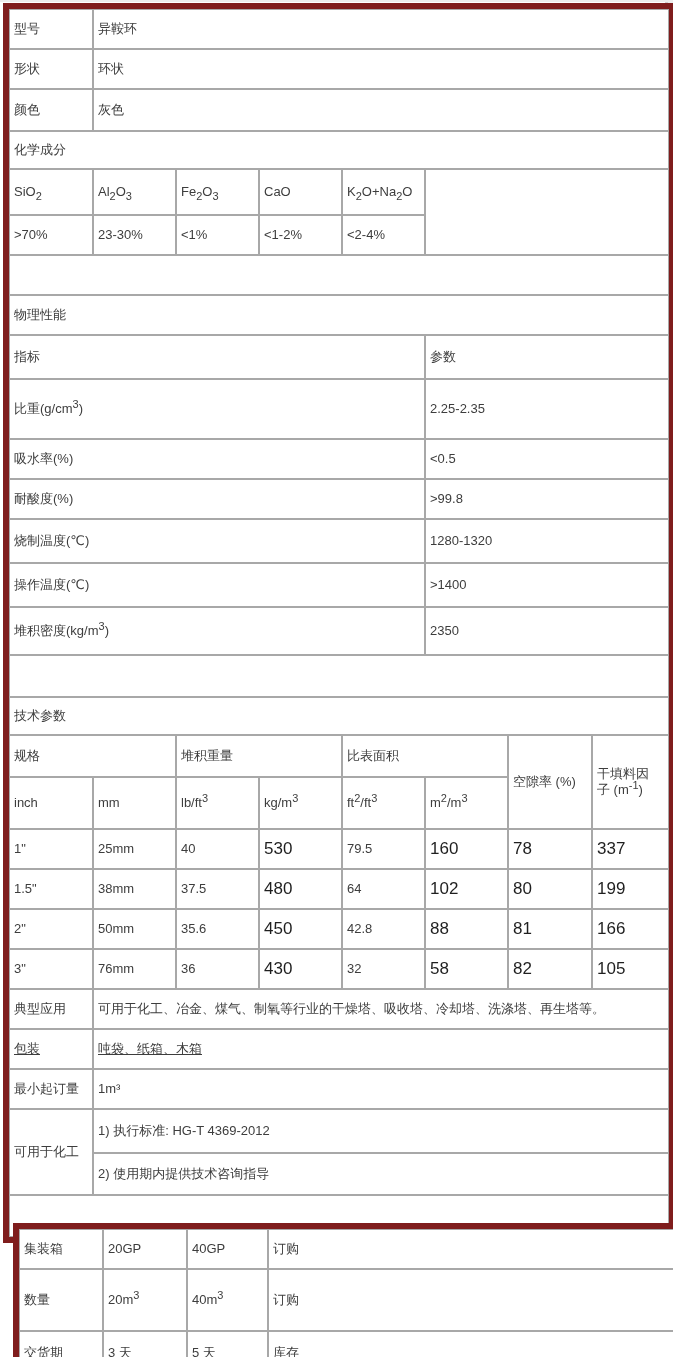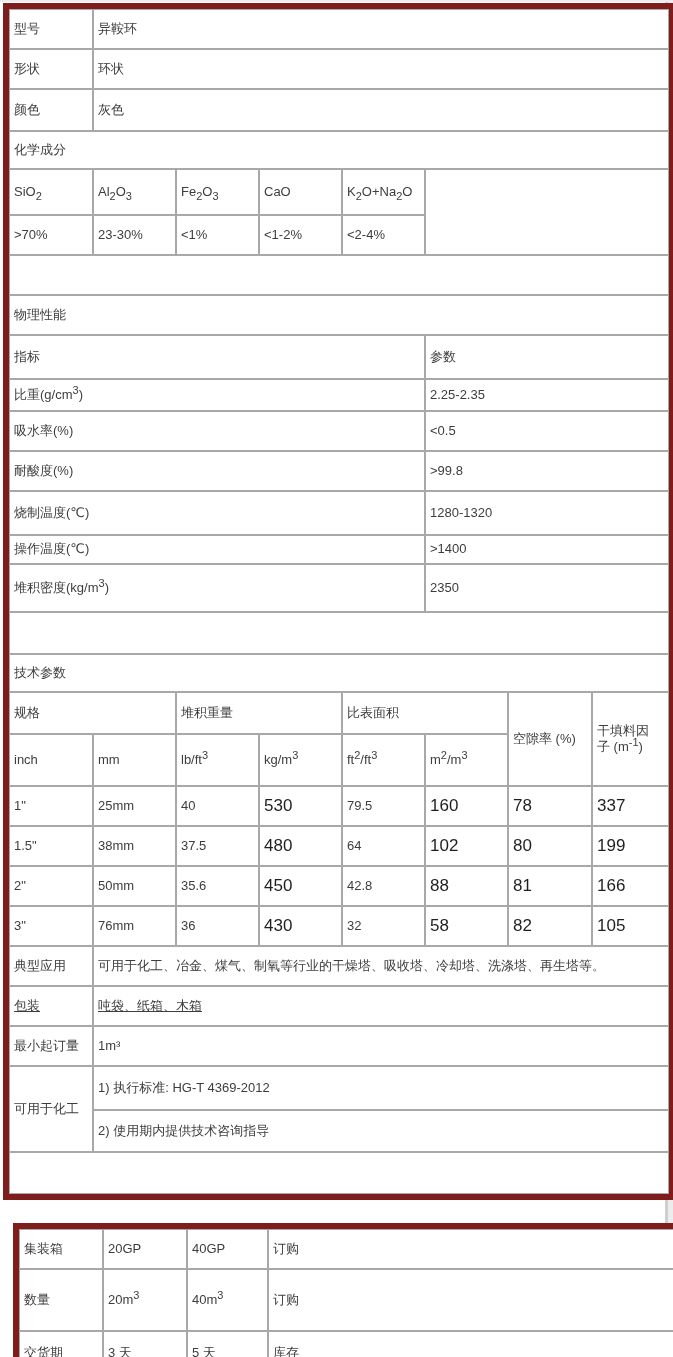--- a/index.html
+++ b/index.html
@@ -94,37 +94,37 @@
         <tr style="height: 40px;">
           <td colspan="8"></td>
         </tr>
         <tr style="height: 40px; margin-left: 29px;">
           <td colspan="8">物理性能</td>
         </tr>
         <tr style="height: 44px;">
           <td colspan="5">指标</td>
           <td colspan="3">参数</td>
         </tr>
-        <tr style="height: 32px;">
+        <tr style="height: 60px;">
           <td colspan="5">比重(g/cm<sup>3</sup>)</td>
           <td colspan="3">2.25-2.35</td>
         </tr>
         <tr style="height: 40px;">
           <td colspan="5">吸水率(%)</td>
           <td colspan="3">&lt;0.5</td>
         </tr>
         <tr style="height: 40px;">
           <td colspan="5">耐酸度(%)</td>
           <td colspan="3">&gt;99.8</td>
         </tr>
         <tr style="height: 44px;">
           <td colspan="5">烧制温度(℃)</td>
           <td colspan="3">1280-1320</td>
         </tr>
-        <tr style="height: 29px;">
+        <tr style="height: 44px;">
           <td colspan="5">操作温度(℃)</td>
           <td colspan="3">&gt;1400</td>
         </tr>
         <tr style="height: 48px;">
           <td colspan="5">堆积密度(kg/m<sup>3</sup>)</td>
           <td colspan="3">2350</td>
         </tr>
         <tr style="height: 42px;">
           <td colspan="8"></td>
         </tr>

